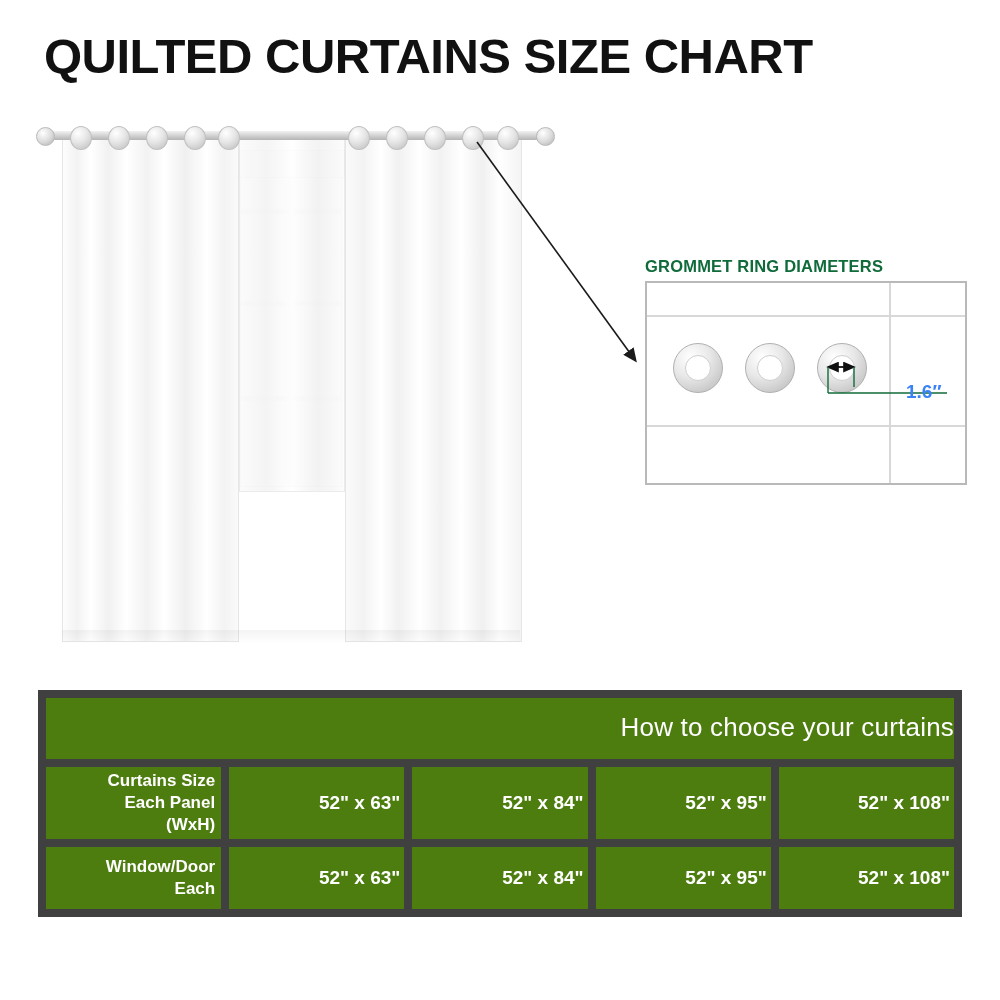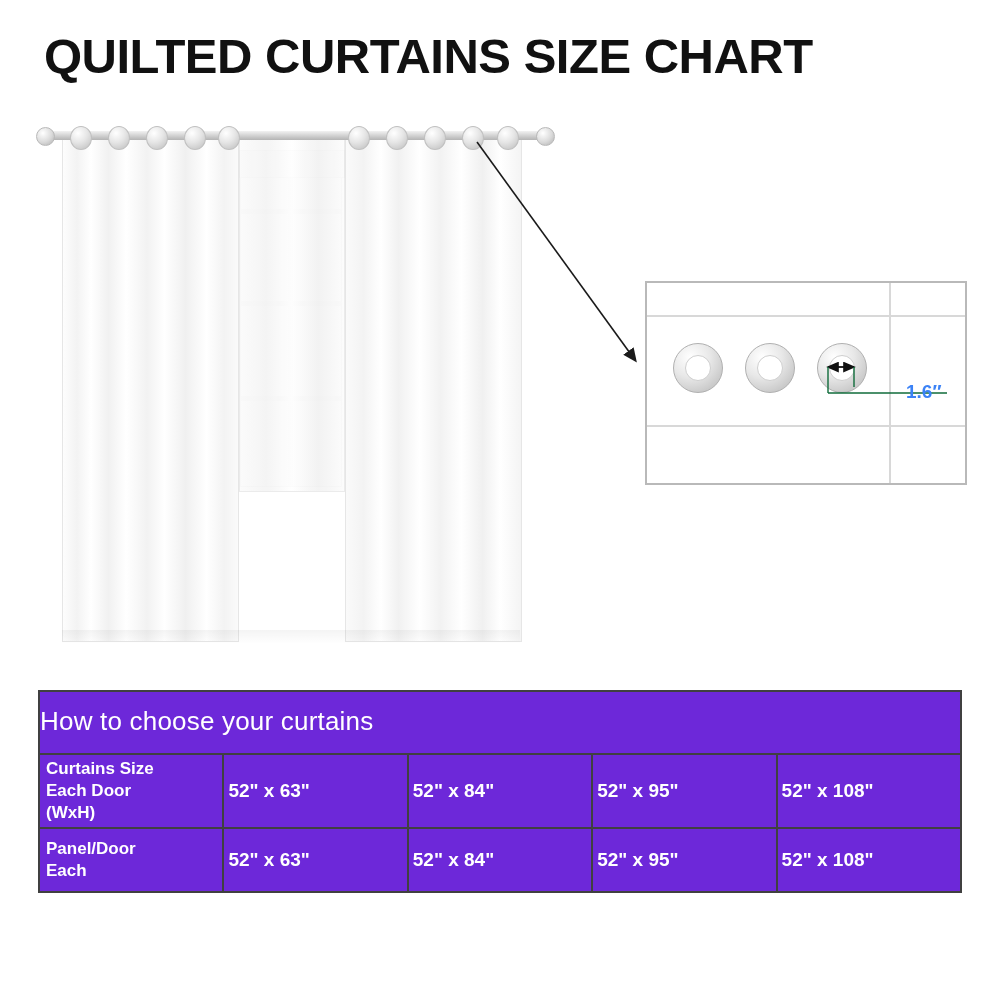--- a/index.html
+++ b/index.html
@@ -114,24 +114,24 @@
     font-size:19px;font-weight:bold;color:#3b82f6;white-space:nowrap;
   }
 
   
   .table{
     position:absolute;left:38px;top:690px;width:924px;
     border-collapse:collapse;
     table-layout:fixed;
   }
   .table td,.table th{
-    border:2px solid #404040;
-    background:#6d28d9;
+    border:8px solid #404040;
+    background:#4d7c0f;
     color:#ffffff;
-    text-align:left;
+    text-align:right;
     vertical-align:middle;
     font-weight:bold;
   }
   .table .head{
     font-size:26px;
     font-weight:normal;
     padding:14px 0 16px;
     letter-spacing:.2px;
   }
   .table .rowlabel{
@@ -187,20 +187,21 @@
 
   <svg class="pointer">
     <defs>
       <marker id="arrowhead" markerWidth="9" markerHeight="9" refX="7" refY="4" orient="auto">
         <polygon points="0 0, 9 4, 0 8" fill="#1a1a1a"></polygon>
       </marker>
     </defs>
     <line x1="477" y1="142" x2="635" y2="360" stroke="#1a1a1a" stroke-width="1.6" marker-end="url(#arrowhead)"></line>
   </svg>
 
+  <div class="detail-title">GROMMET RING DIAMETERS</div>
   <div class="detail-box">
     <div class="detail-fabric-line" style="top:32px;"></div>
     <div class="detail-fabric-line" style="top:142px;"></div>
     <div class="detail-vline" style="left:242px;"></div>
 
     <div class="ring r1"></div>
     <div class="ring r2"></div>
     <div class="ring r3"></div>
 
     <svg width="318" height="200" style="position:absolute;left:0;top:0;">
@@ -221,31 +222,31 @@
   <div class="dim-label">1.6″</div>
 
   <table class="table">
     <tbody>
         <tr>
       <td class="head" colspan="5">How to choose your curtains</td>
     </tr>
     <tr>
       <td class="rowlabel">
         <span>Curtains Size</span><br>
-        <span>Each Door</span><br>
+        <span>Each Panel</span><br>
         <span>(WxH)</span>
       </td>
       <td class="cell">52" x 63"</td>
       <td class="cell">52" x 84"</td>
       <td class="cell">52" x 95"</td>
       <td class="cell">52" x 108"</td>
     </tr>
     <tr>
       <td class="rowlabel">
-        <span>Panel/Door</span><br>
+        <span>Window/Door</span><br>
         <span>Each</span>
       </td>
       <td class="cell">52" x 63"</td>
       <td class="cell">52" x 84"</td>
       <td class="cell">52" x 95"</td>
       <td class="cell">52" x 108"</td>
     </tr>
   </tbody>
     </table>
 

